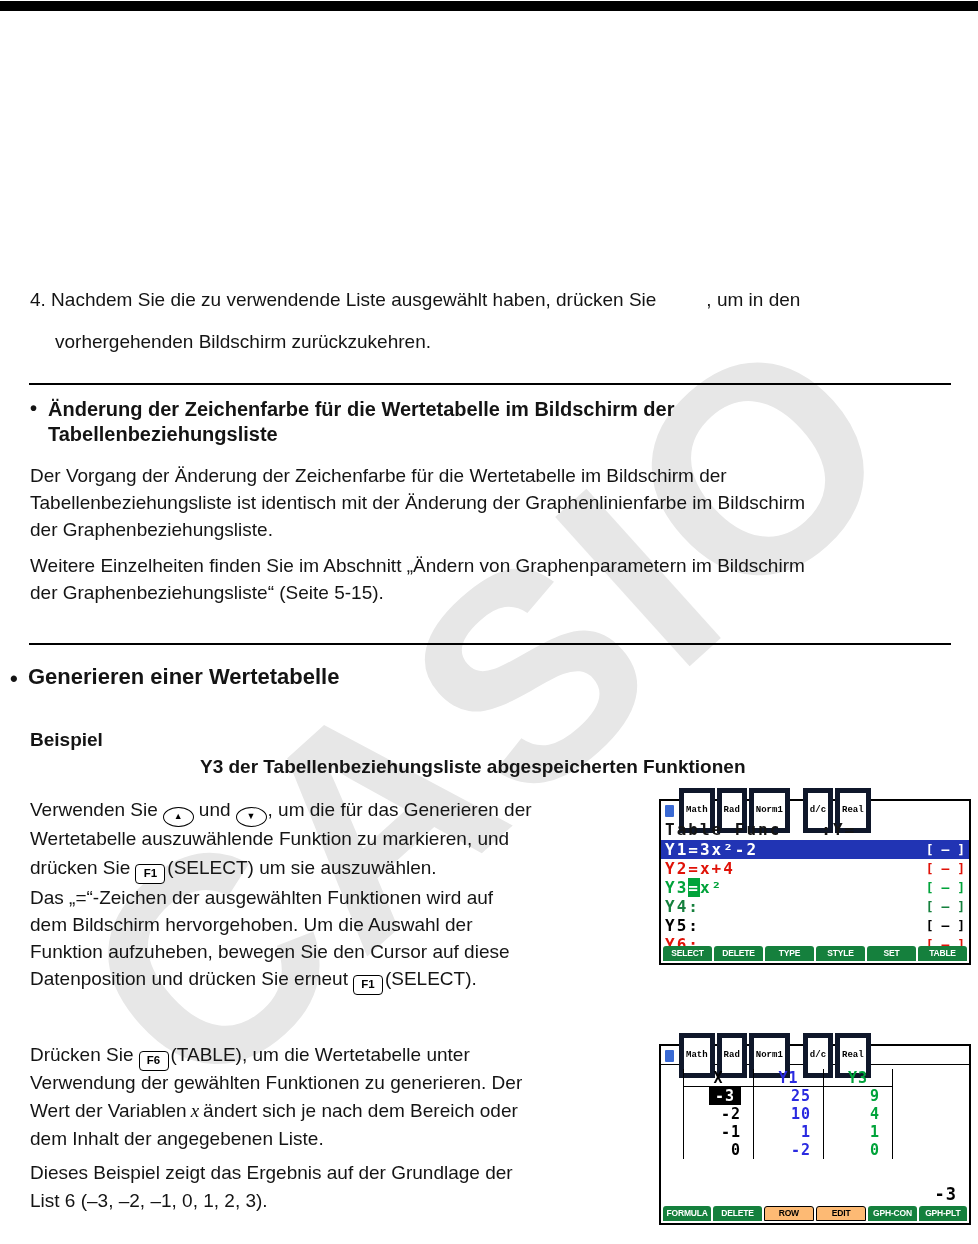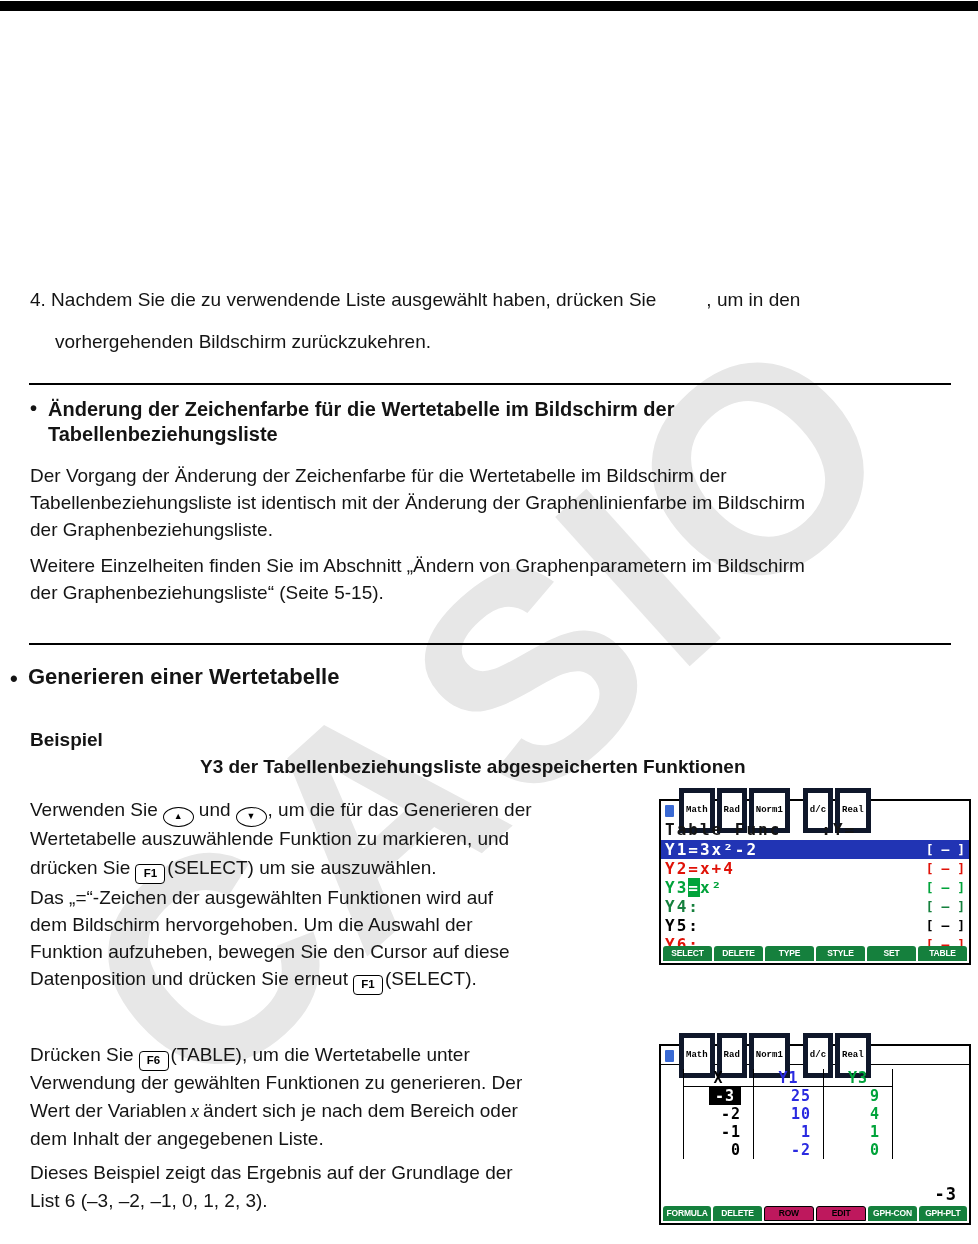--- a/index.html
+++ b/index.html
@@ -42,21 +42,21 @@
   .crow{display:flex;justify-content:space-between;align-items:center;height:19px;padding:0 4px;
         font-size:16px;font-weight:bold;letter-spacing:2px;line-height:19px;}
   .cbr{font-size:13px;letter-spacing:0;}
   .rw-sel{background:#2134b4;color:#fff;}
   .rw-red{color:#e01208;} .rw-green{color:#00a33a;} .rw-mag{color:#15803d;} .rw-blk{color:#000;}
   .eq-inv{background:#00a33a;color:#fff;}
   .cmenu{position:absolute;left:2px;right:2px;bottom:2px;display:flex;gap:2px;z-index:3;}
   .mitem{flex:1;background:#15803d;color:#fff;font-family:"Liberation Sans",sans-serif;font-size:8.5px;
         font-weight:bold;text-align:center;line-height:15px;height:15px;border-radius:3px 3px 0 0;
         white-space:nowrap;overflow:hidden;letter-spacing:-0.2px;}
-  .mitem.outline{background:#be185d;color:#000;border:1px solid #000;line-height:13px;box-sizing:border-box;}
+  .mitem.outline{background:#fdba74;color:#000;border:1px solid #000;line-height:13px;box-sizing:border-box;}
 
   .t2{position:absolute;left:22px;top:23px;font-size:15px;font-weight:bold;letter-spacing:1px;}
   .t2row{display:flex;}
   .t2c{width:70px;box-sizing:border-box;border-left:1px solid #000;height:18px;line-height:18px;}
   .t2c.last{border-right:1px solid #000;}
   .t2 .hdr .t2c{text-align:center;border-bottom:1.5px solid #000;}
   .t2 .datum{text-align:right;padding-right:12px;}
   .cx{color:#000;} .cy1{color:#2a2ae0;} .cy3{color:#00a33a;}
   .hl{background:#000;color:#fff;padding:0 6px;display:inline-block;}
   .vdisp{position:absolute;right:12px;bottom:19px;font-size:17px;font-weight:bold;color:#000;letter-spacing:1px;}

